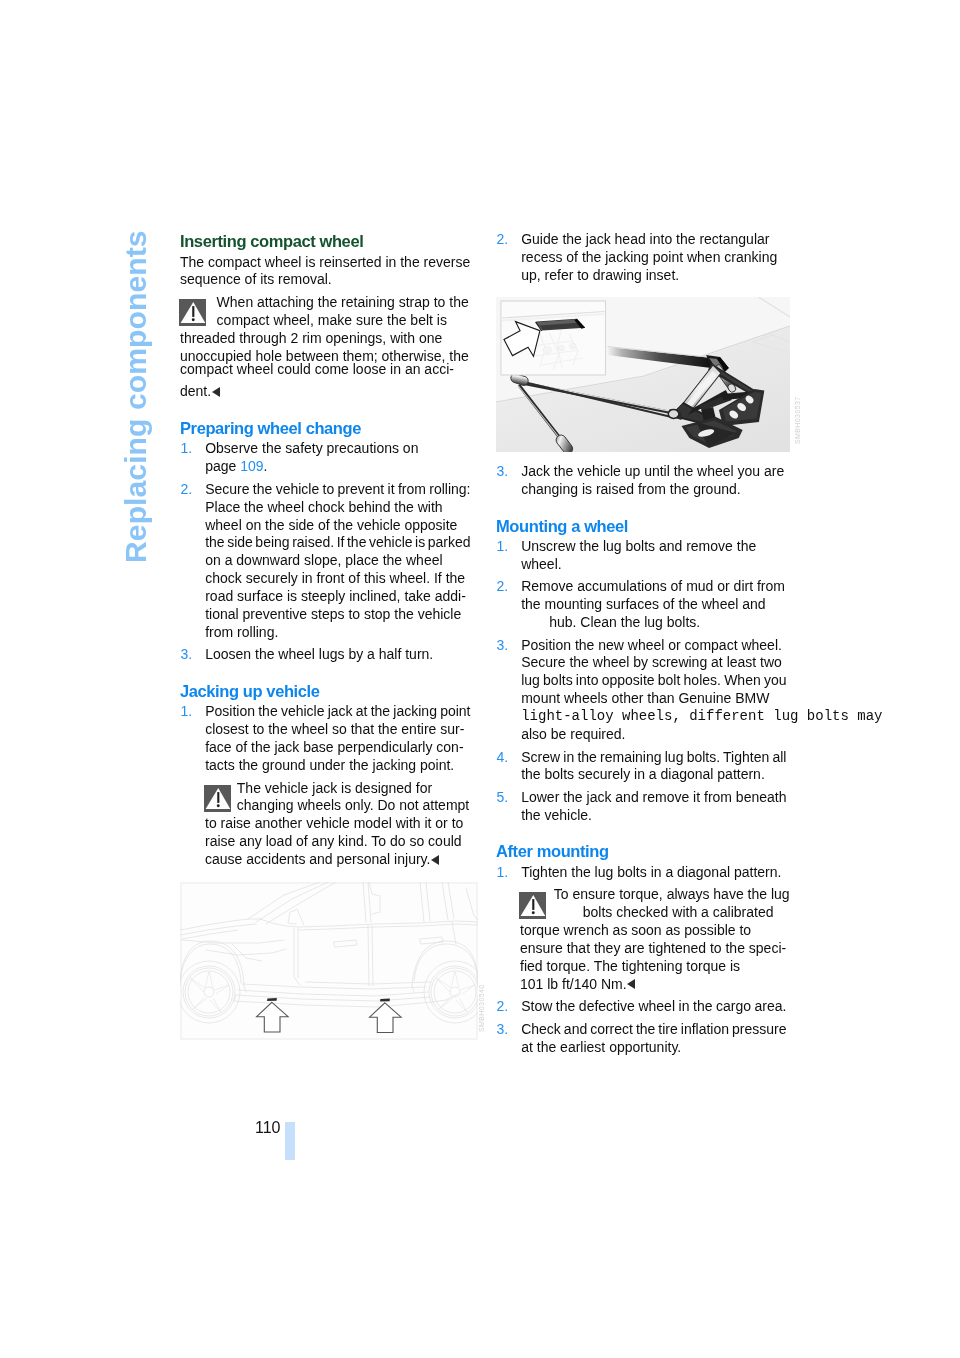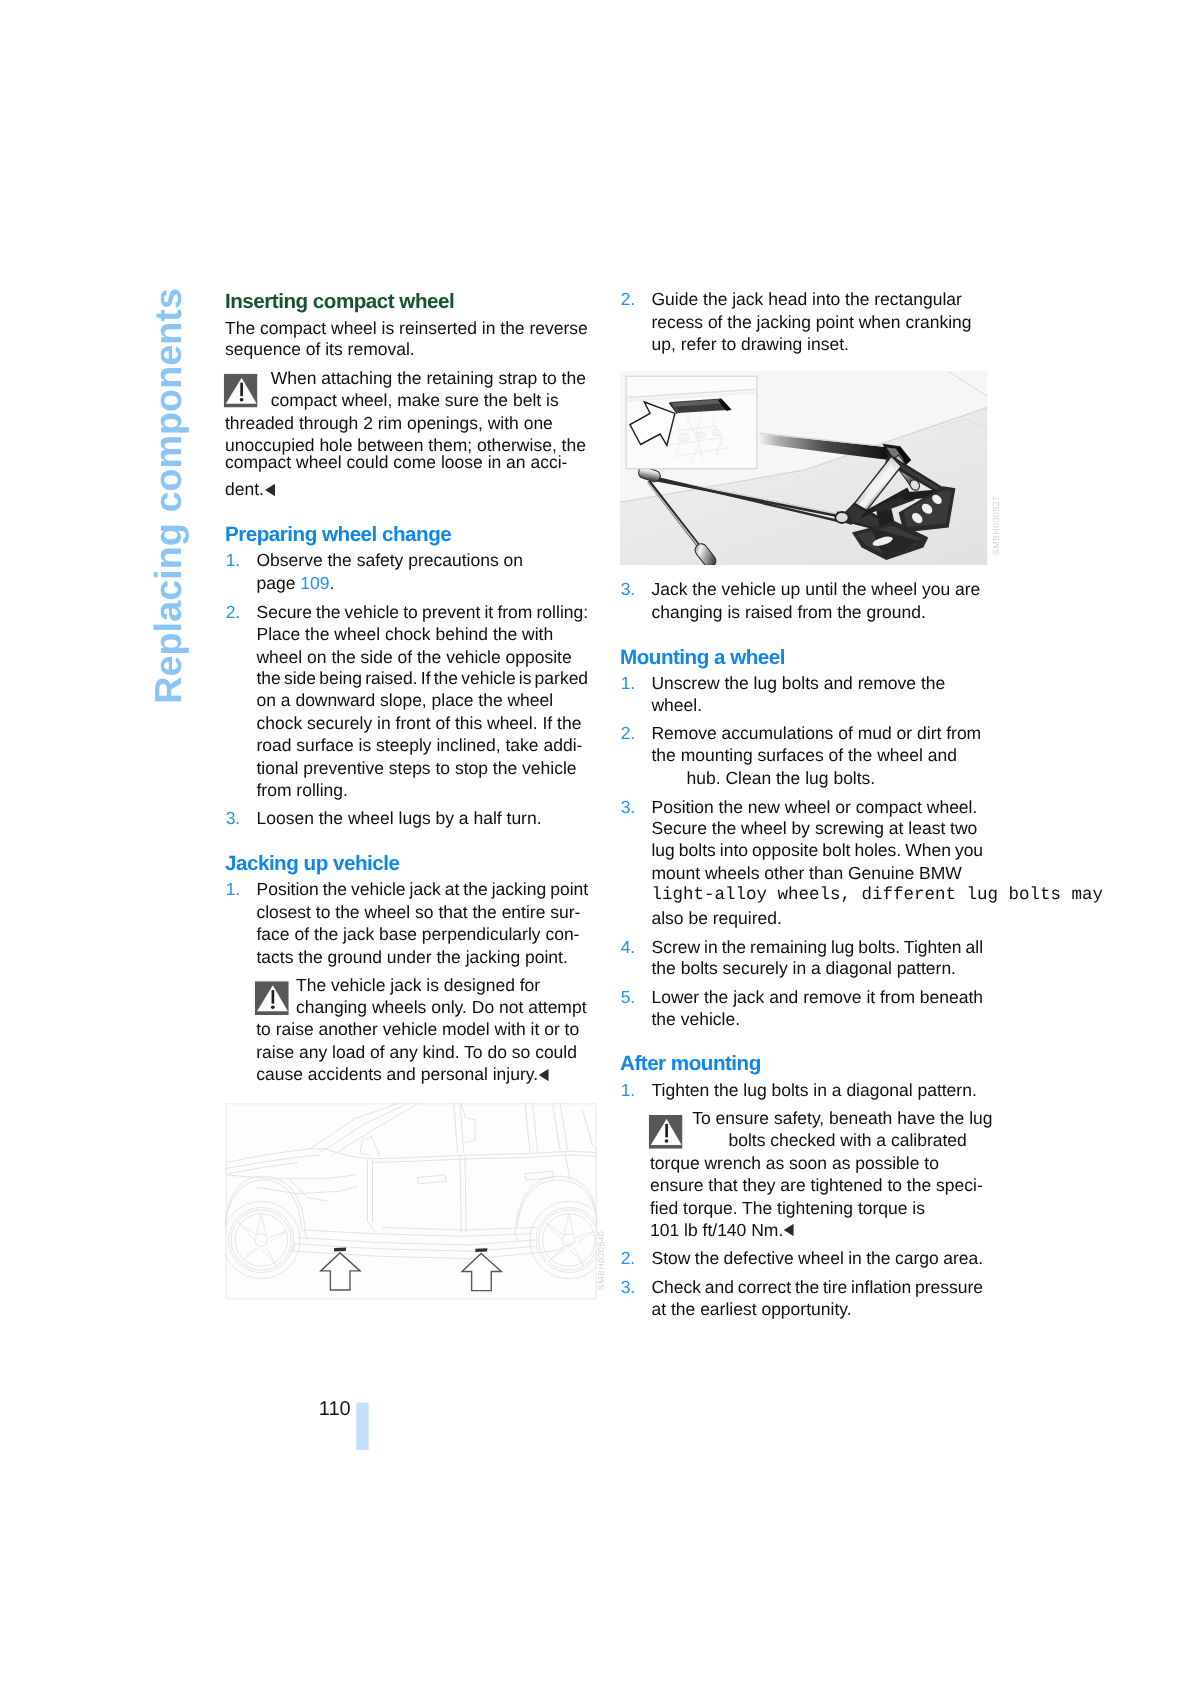--- a/index.html
+++ b/index.html
@@ -303,21 +303,21 @@
       <div class="num" style="top: 862.7px; left: 0.5px;">1.</div>
       <div class="ln" style="top: 862.7px; left: 25.2px;">Tighten the lug bolts in a diagonal pattern.</div>
       <span class="wico" style="left: 23px; top: 891.7px;">
         <svg width="27" height="27" viewBox="0 0 27 27">
           <rect x="0" y="0" width="27" height="27" fill="#585858"></rect>
           <polygon points="14.3,3.1 26.3,23.9 1.6,23.9" fill="#fdfdfd"></polygon>
           <rect x="13.25" y="7.1" width="2.1" height="10.8" fill="#1d1d1d"></rect>
           <circle cx="14.25" cy="20.8" r="1.45" fill="#1d1d1d"></circle>
         </svg>
       </span>
-      <div class="ln" style="top: 885.2px; left: 57.8px;">To ensure safety, beneath have the lug</div>
+      <div class="ln" style="top: 885.2px; left: 57.8px;">To ensure torque, always have the lug</div>
       <div class="ln" style="top: 903.1px; left: 57.8px; margin-left: 29px;">bolts checked with a calibrated</div>
       <div class="ln" style="top: 921px; left: 24px;">torque wrench as soon as possible to</div>
       <div class="ln" style="top: 938.9px; left: 24px;">ensure that they are tightened to the speci-</div>
       <div class="ln" style="top: 956.8px; left: 24px;">fied torque. The tightening torque is</div>
       <div class="ln" style="top: 974.7px; left: 24px;">101 lb ft/140 Nm.<span class="endmark"><svg width="8" height="10" viewBox="0 0 8 10">
             <polygon points="8,0 8,10 0,5" fill="#2b2b2b"></polygon>
           </svg></span></div>
       <div class="num" style="top: 997.2px; left: 0.5px;">2.</div>
       <div class="ln" style="top: 997.2px; left: 25.2px; word-spacing: -0.345536px;">Stow the defective wheel in the cargo area.</div>
       <div class="num" style="top: 1019.7px; left: 0.5px;">3.</div>

